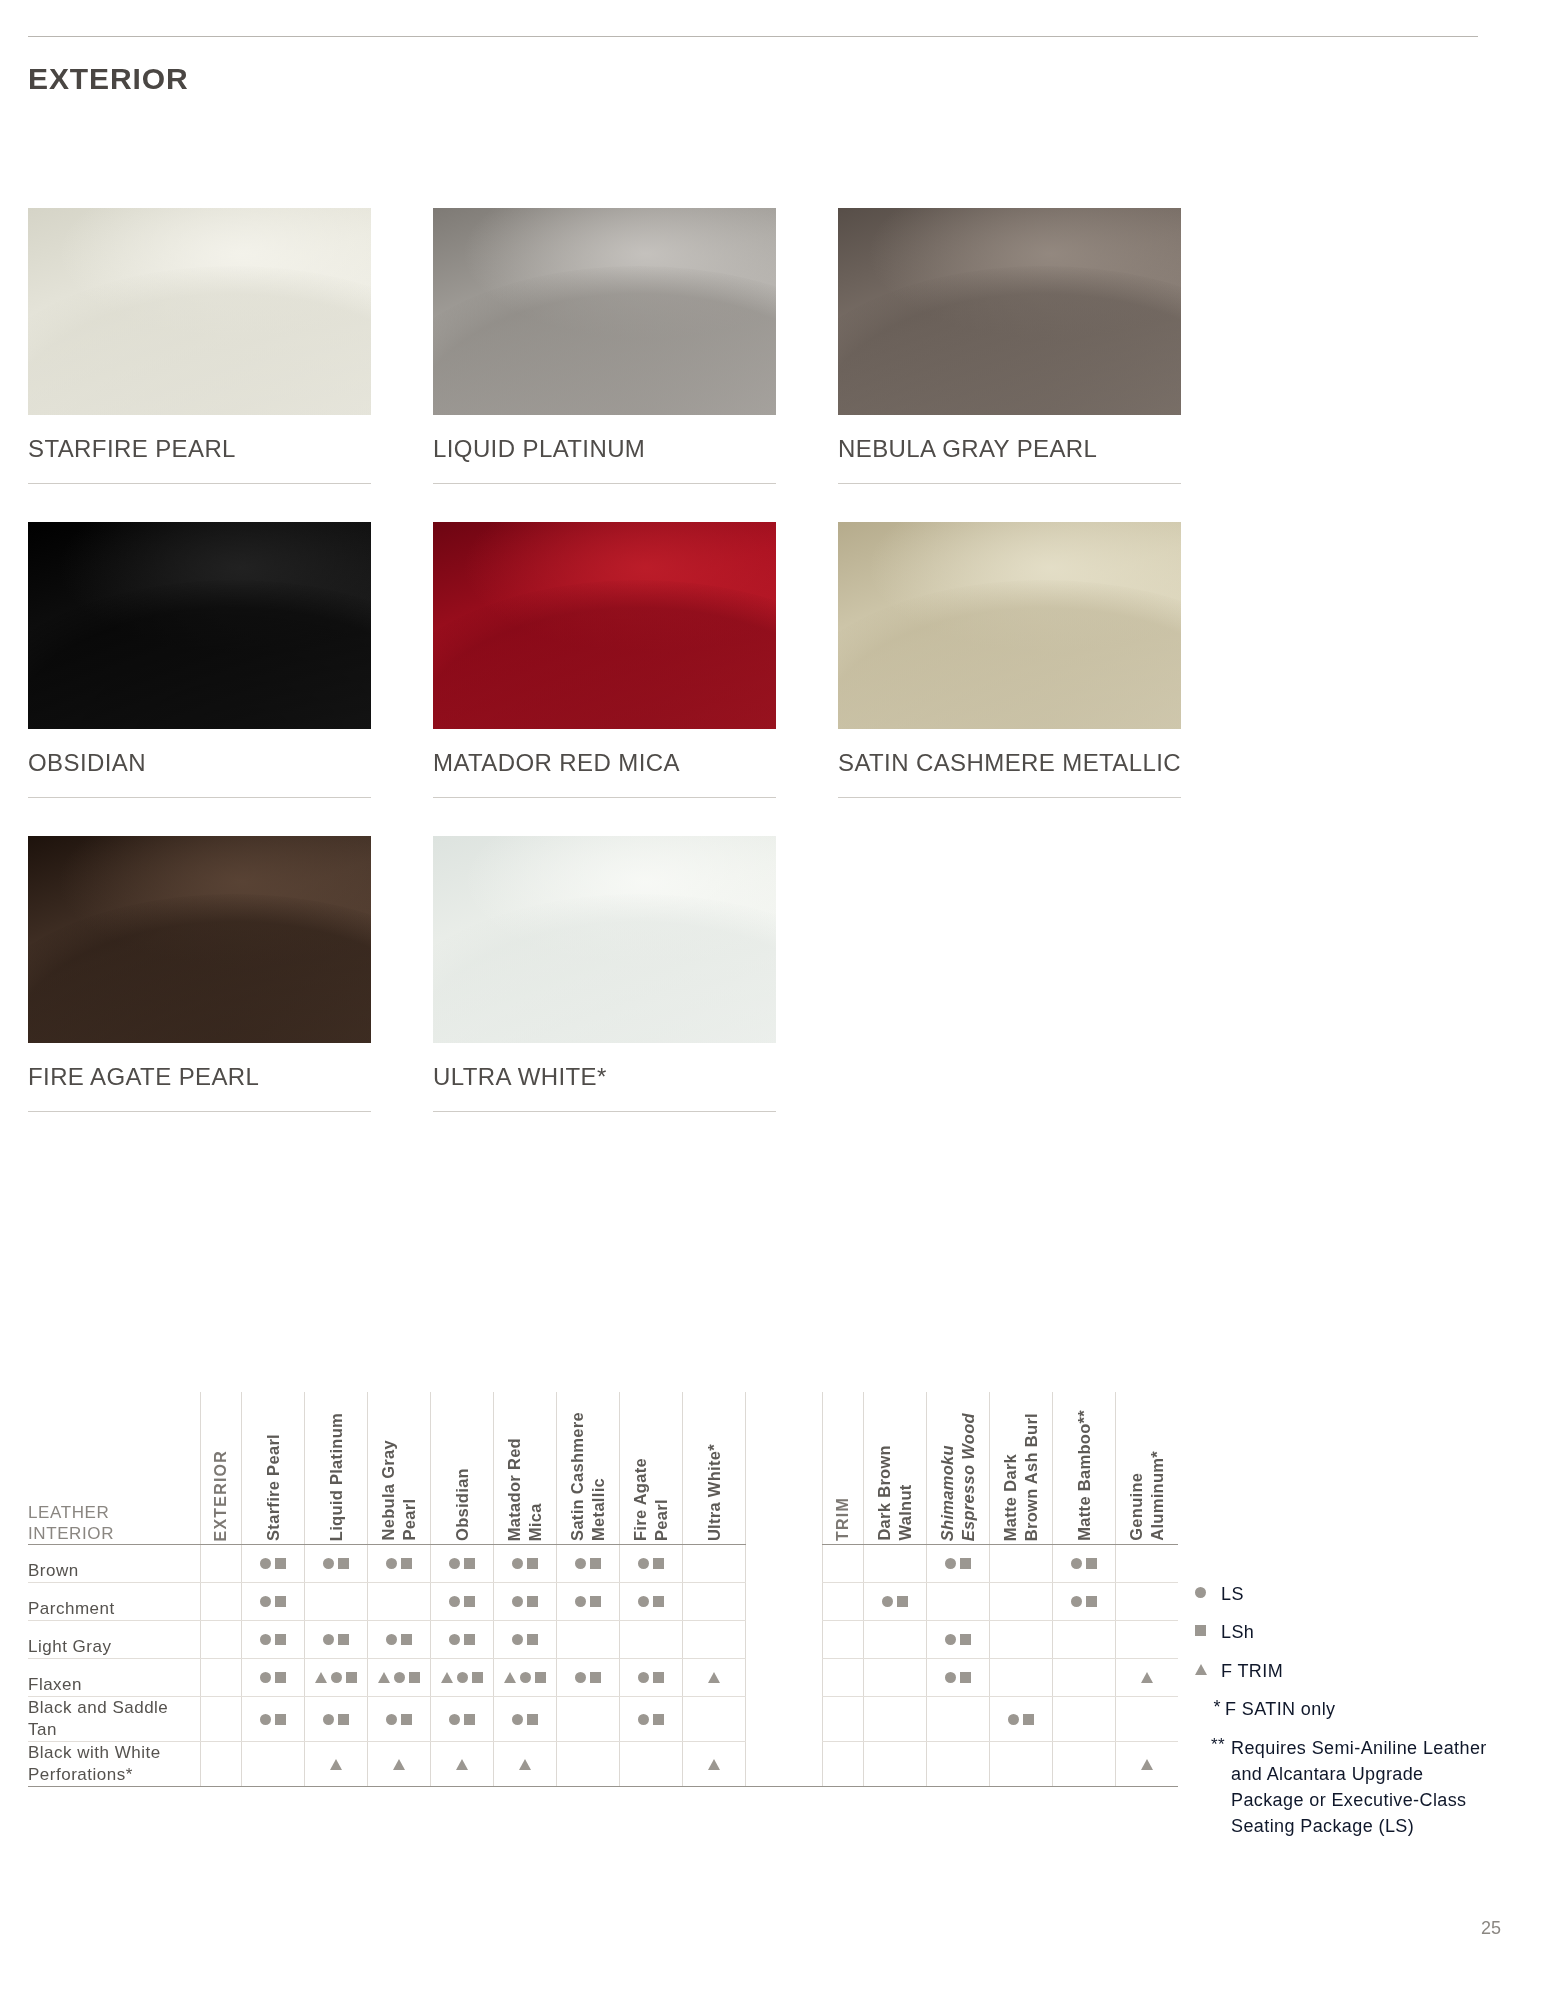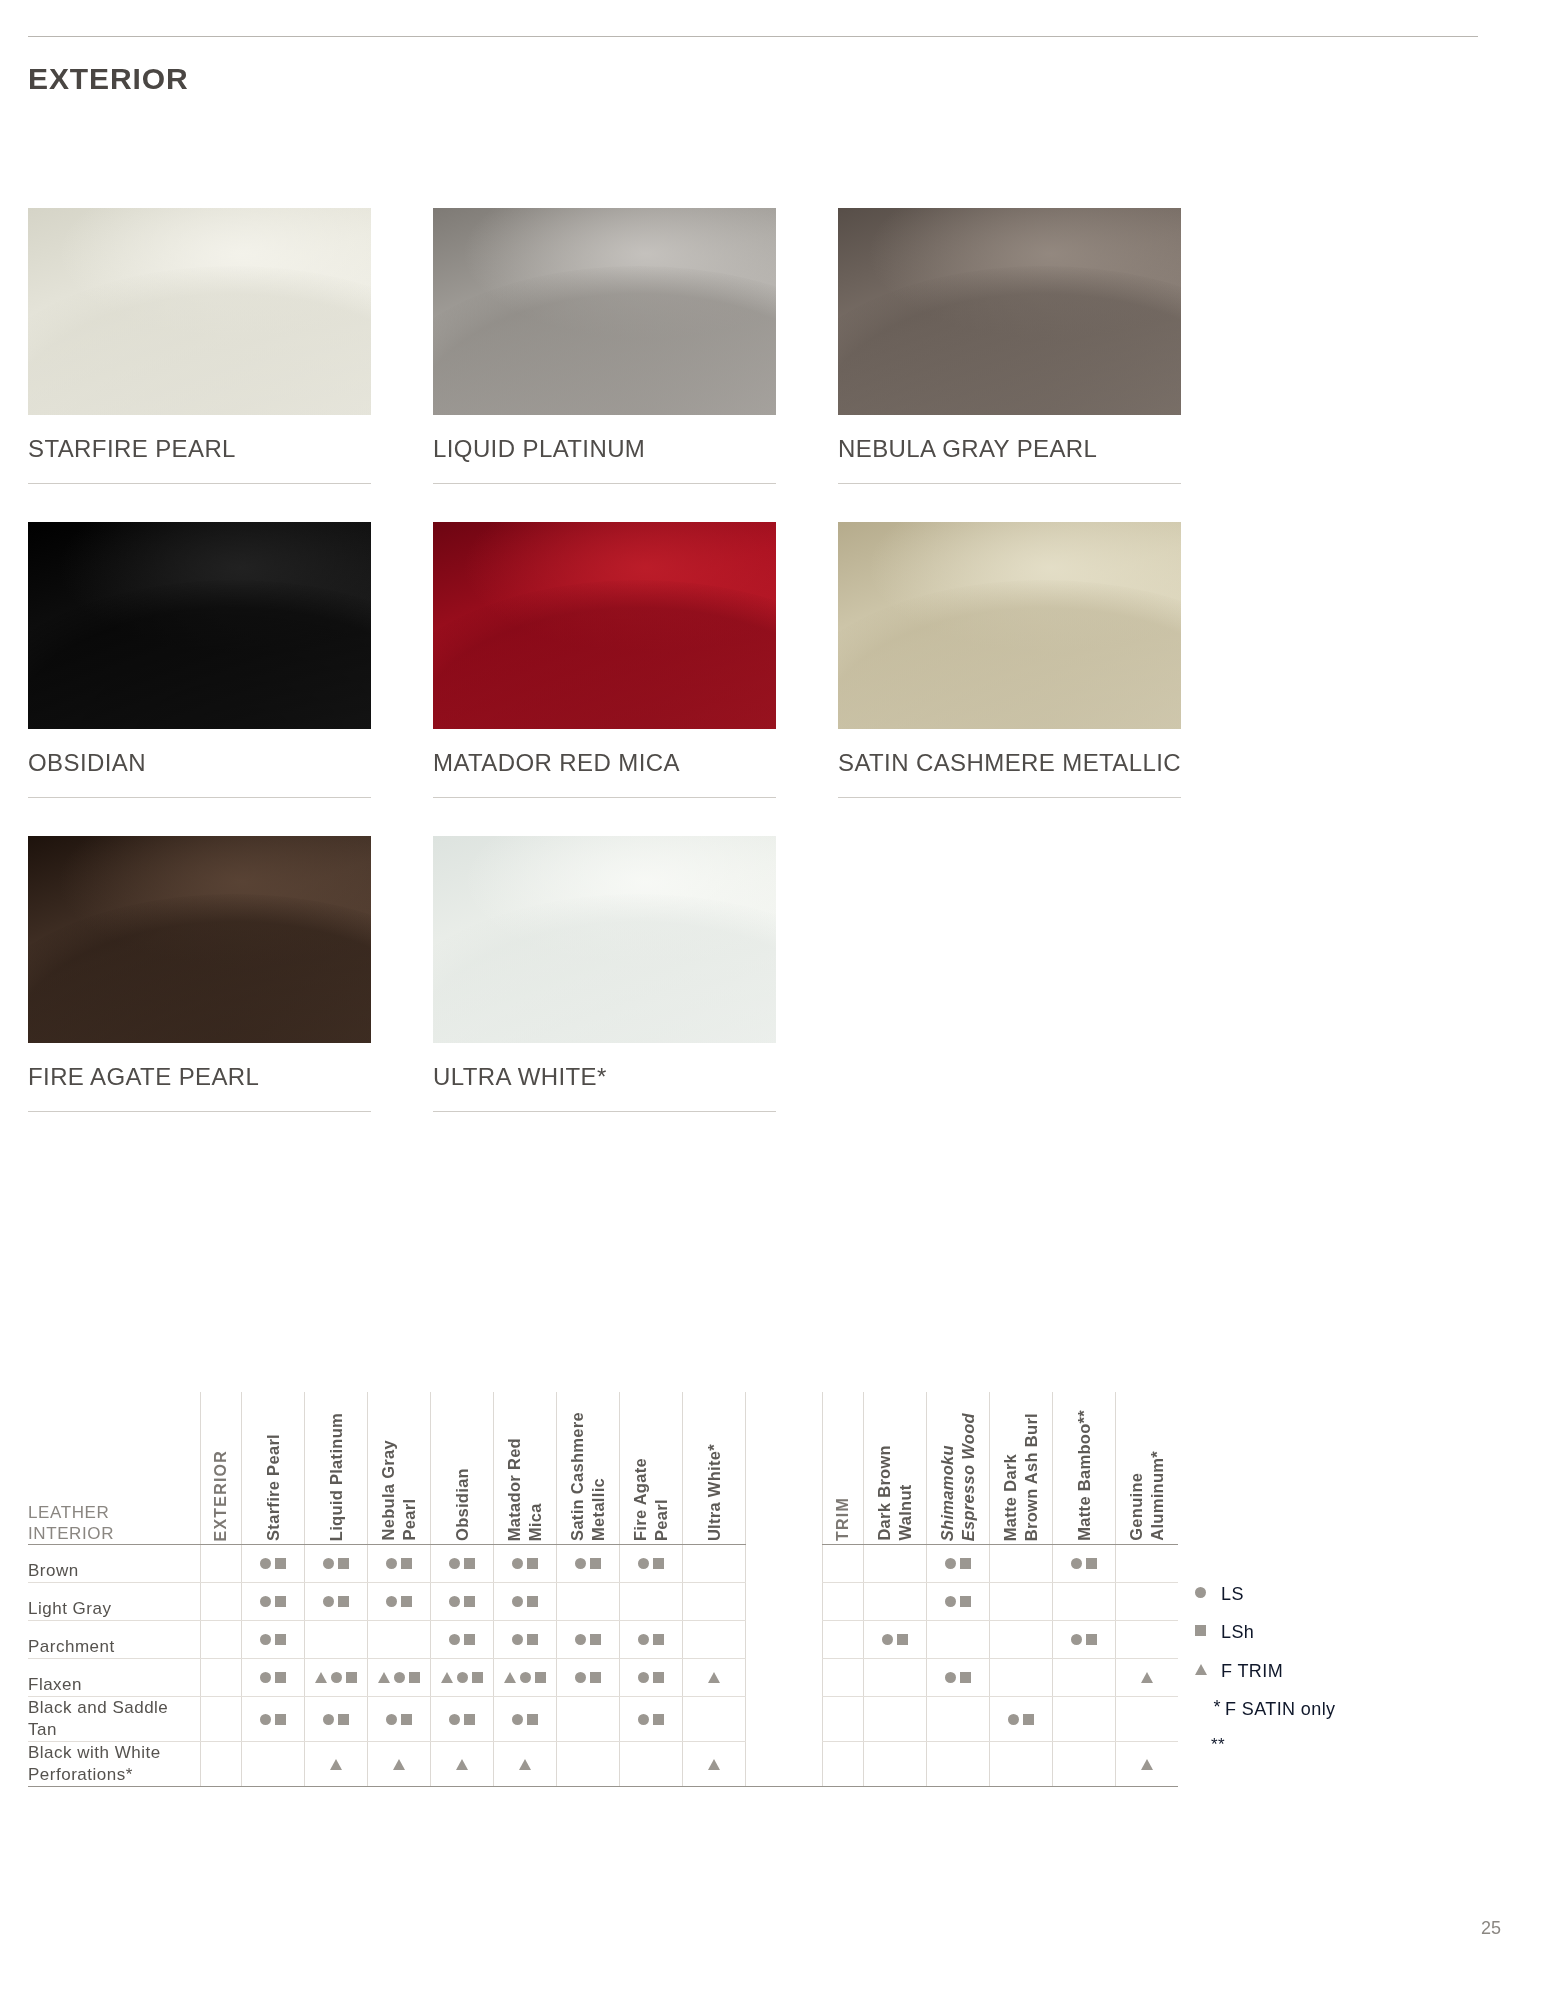--- a/index.html
+++ b/index.html
@@ -423,120 +423,120 @@
           <td></td>
           <td>
             <div class="marks">
               <span class="m-circle"></span>
               <span class="m-square"></span>
             </div>
           </td>
           <td></td>
         </tr>
         <tr>
-          <td class="rowhead rowlabel">Light Gray</td>
-          <td></td>
-          <td>
-            <div class="marks">
-              <span class="m-circle"></span>
-              <span class="m-square"></span>
-            </div>
-          </td>
-          <td>
-            <div class="marks">
-              <span class="m-circle"></span>
-              <span class="m-square"></span>
-            </div>
-          </td>
-          <td>
-            <div class="marks">
-              <span class="m-circle"></span>
-              <span class="m-square"></span>
-            </div>
-          </td>
-          <td>
-            <div class="marks">
-              <span class="m-circle"></span>
-              <span class="m-square"></span>
-            </div>
-          </td>
-          <td>
-            <div class="marks">
-              <span class="m-circle"></span>
-              <span class="m-square"></span>
-            </div>
-          </td>
-          <td></td>
-          <td></td>
+          <td class="rowhead rowlabel">Parchment</td>
+          <td></td>
+          <td>
+            <div class="marks">
+              <span class="m-circle"></span>
+              <span class="m-square"></span>
+            </div>
+          </td>
+          <td></td>
+          <td></td>
+          <td>
+            <div class="marks">
+              <span class="m-circle"></span>
+              <span class="m-square"></span>
+            </div>
+          </td>
+          <td>
+            <div class="marks">
+              <span class="m-circle"></span>
+              <span class="m-square"></span>
+            </div>
+          </td>
+          <td>
+            <div class="marks">
+              <span class="m-circle"></span>
+              <span class="m-square"></span>
+            </div>
+          </td>
+          <td>
+            <div class="marks">
+              <span class="m-circle"></span>
+              <span class="m-square"></span>
+            </div>
+          </td>
           <td></td>
           <td class="gap"></td>
           <td></td>
-          <td></td>
-          <td>
-            <div class="marks">
-              <span class="m-circle"></span>
-              <span class="m-square"></span>
-            </div>
-          </td>
-          <td></td>
-          <td></td>
+          <td>
+            <div class="marks">
+              <span class="m-circle"></span>
+              <span class="m-square"></span>
+            </div>
+          </td>
+          <td></td>
+          <td></td>
+          <td>
+            <div class="marks">
+              <span class="m-circle"></span>
+              <span class="m-square"></span>
+            </div>
+          </td>
           <td></td>
         </tr>
         <tr>
-          <td class="rowhead rowlabel">Parchment</td>
-          <td></td>
-          <td>
-            <div class="marks">
-              <span class="m-circle"></span>
-              <span class="m-square"></span>
-            </div>
-          </td>
-          <td></td>
-          <td></td>
-          <td>
-            <div class="marks">
-              <span class="m-circle"></span>
-              <span class="m-square"></span>
-            </div>
-          </td>
-          <td>
-            <div class="marks">
-              <span class="m-circle"></span>
-              <span class="m-square"></span>
-            </div>
-          </td>
-          <td>
-            <div class="marks">
-              <span class="m-circle"></span>
-              <span class="m-square"></span>
-            </div>
-          </td>
-          <td>
-            <div class="marks">
-              <span class="m-circle"></span>
-              <span class="m-square"></span>
-            </div>
-          </td>
+          <td class="rowhead rowlabel">Light Gray</td>
+          <td></td>
+          <td>
+            <div class="marks">
+              <span class="m-circle"></span>
+              <span class="m-square"></span>
+            </div>
+          </td>
+          <td>
+            <div class="marks">
+              <span class="m-circle"></span>
+              <span class="m-square"></span>
+            </div>
+          </td>
+          <td>
+            <div class="marks">
+              <span class="m-circle"></span>
+              <span class="m-square"></span>
+            </div>
+          </td>
+          <td>
+            <div class="marks">
+              <span class="m-circle"></span>
+              <span class="m-square"></span>
+            </div>
+          </td>
+          <td>
+            <div class="marks">
+              <span class="m-circle"></span>
+              <span class="m-square"></span>
+            </div>
+          </td>
+          <td></td>
+          <td></td>
           <td></td>
           <td class="gap"></td>
           <td></td>
-          <td>
-            <div class="marks">
-              <span class="m-circle"></span>
-              <span class="m-square"></span>
-            </div>
-          </td>
-          <td></td>
-          <td></td>
-          <td>
-            <div class="marks">
-              <span class="m-circle"></span>
-              <span class="m-square"></span>
-            </div>
-          </td>
+          <td></td>
+          <td>
+            <div class="marks">
+              <span class="m-circle"></span>
+              <span class="m-square"></span>
+            </div>
+          </td>
+          <td></td>
+          <td></td>
           <td></td>
         </tr>
         <tr>
           <td class="rowhead rowlabel">Flaxen</td>
           <td></td>
           <td>
             <div class="marks">
               <span class="m-circle"></span>
               <span class="m-square"></span>
             </div>
@@ -723,16 +723,20 @@
         <span class="m-tri"></span>
       </div>
       <div class="legend-txt">F TRIM</div>
     </div>
     <div class="legend-row">
       <div class="legend-sym star">*</div>
       <div class="legend-txt">F SATIN only</div>
     </div>
     <div class="legend-note">
       <div class="stars">**</div>
+      <div class="body">Requires Semi-Aniline Leather
+and Alcantara Upgrade
+Package or Executive-Class
+Seating Package (LS)</div>
     </div>
   </div>
 
 <div class="page-num">25</div>
 
 </body></html>

